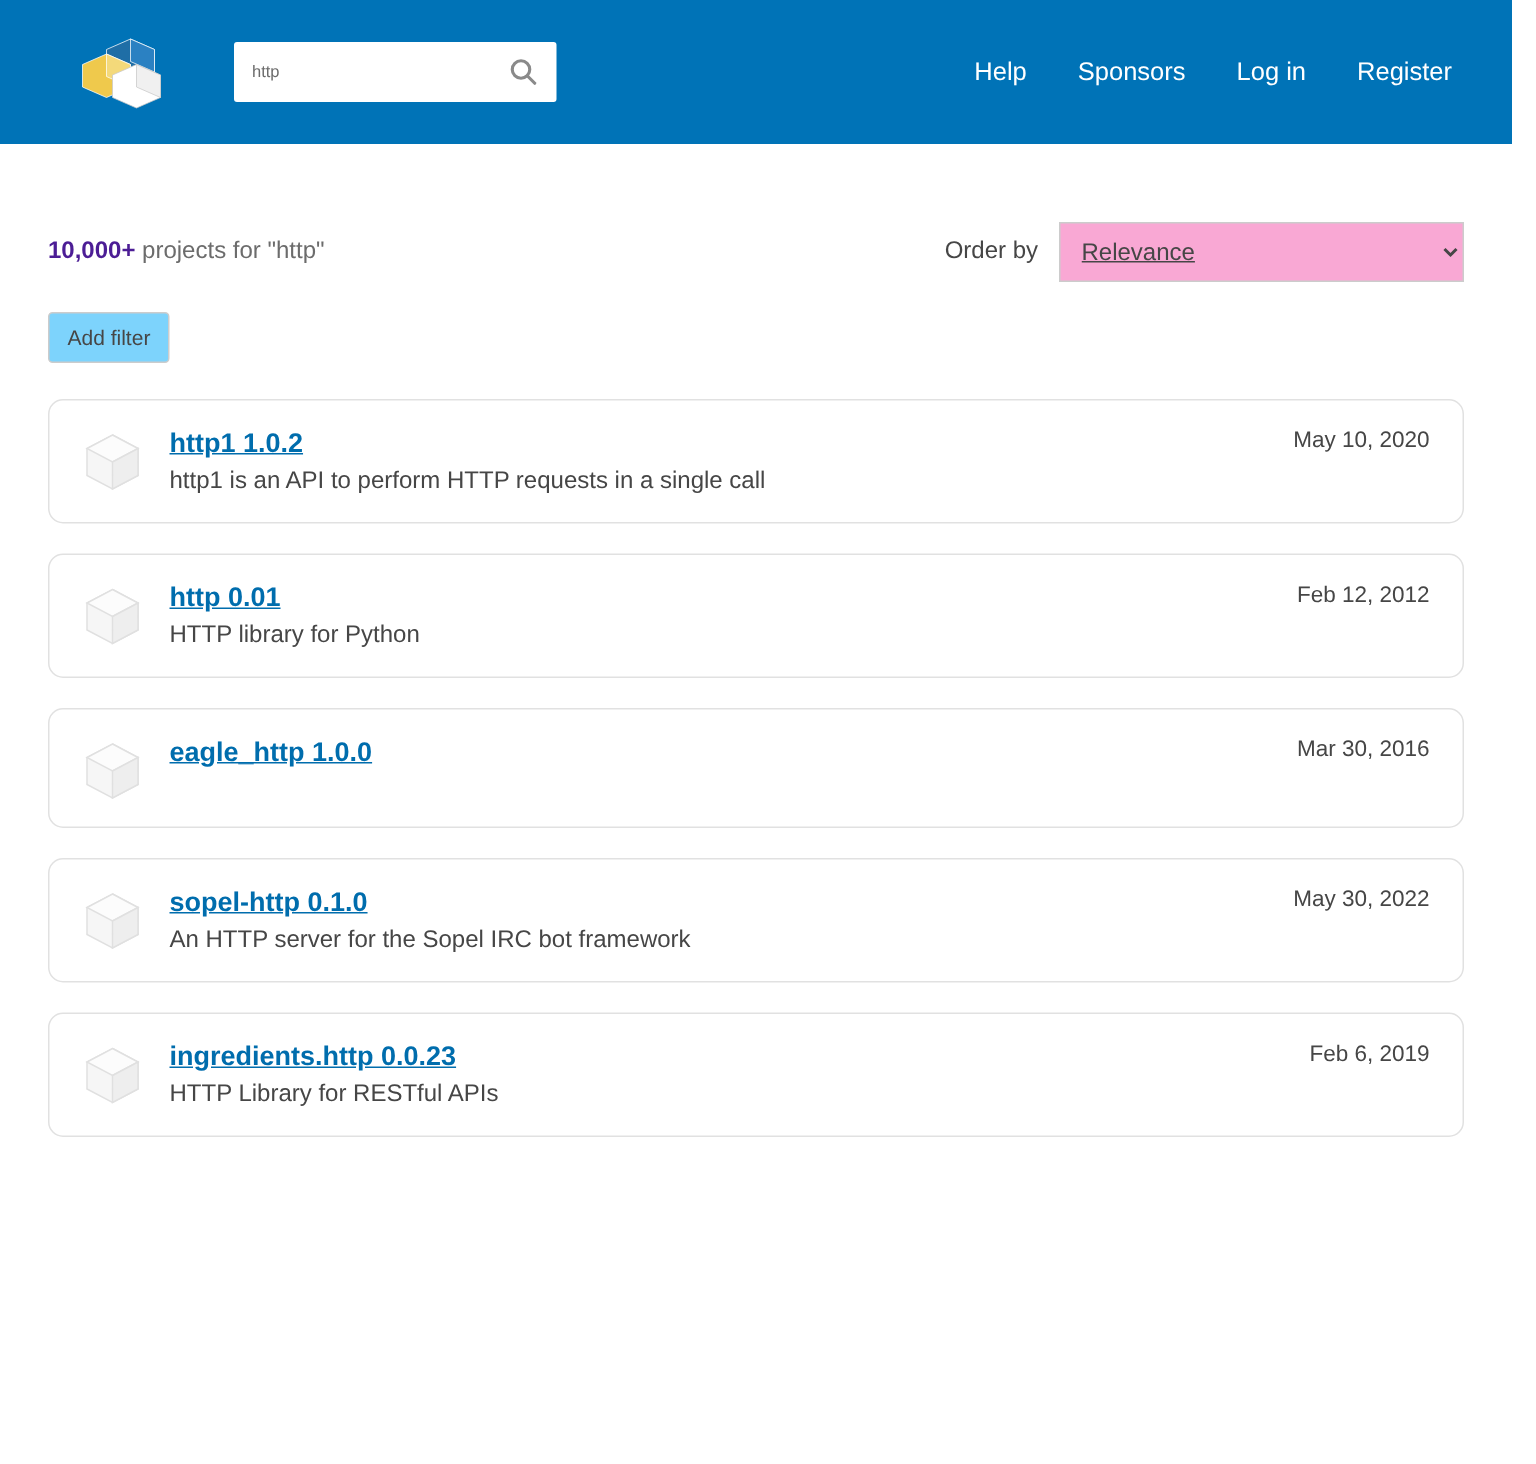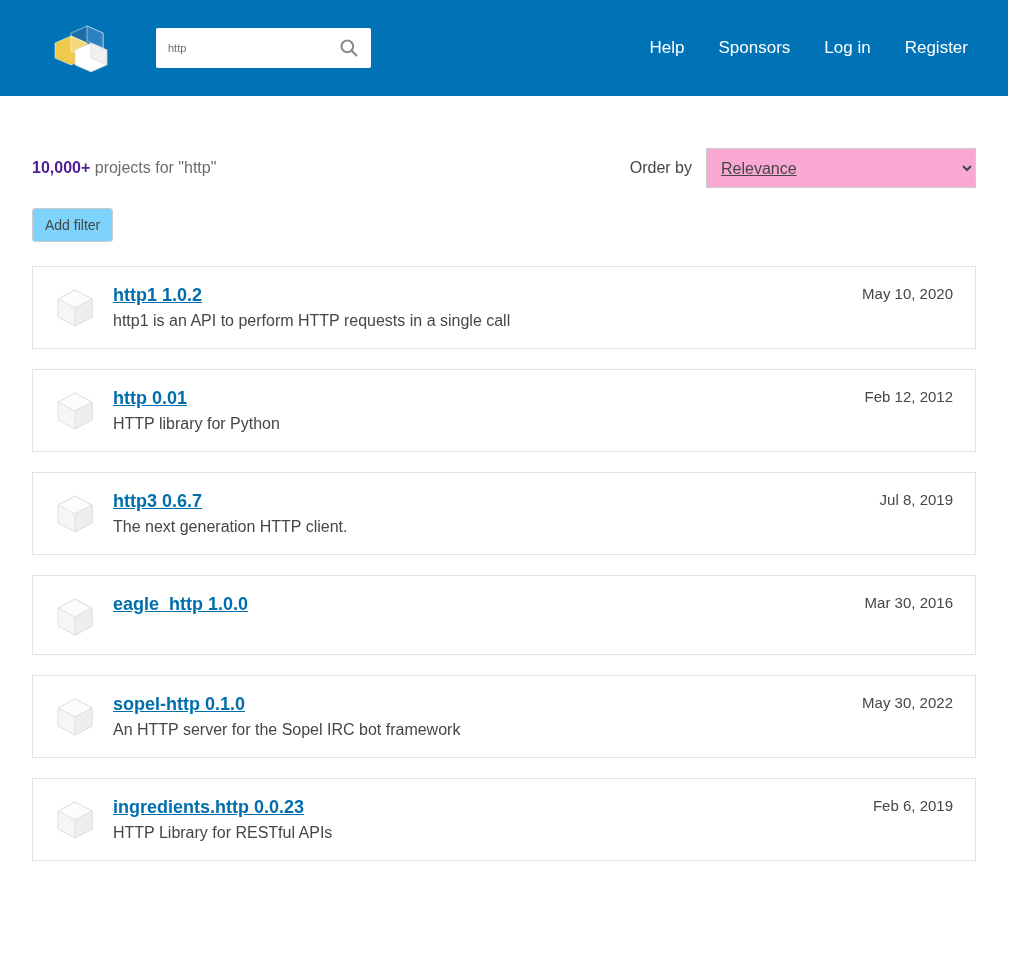--- a/index.html
+++ b/index.html
@@ -15,21 +15,21 @@
 .nav a { color: #fff; text-decoration: none; font-size: 17px; }
 .main { padding: 24px 32px; }
 .results-head { display: flex; align-items: center; justify-content: space-between; margin-top: 28px; margin-bottom: 20px; }
 .results-count { font-size: 16px; color: #6c6c6c; }
 .results-count strong { color: #4c1d95; font-weight: 700; }
 .order-wrap { display: flex; align-items: center; gap: 14px; }
 .order-label { font-size: 16px; color: #464646; }
 .order-select { width: 270px; height: 40px; font-size: 16px; padding: 0 10px; border: 1px solid #ccc; background: #f9a8d4; color: #464646; text-decoration: underline; }
 .add-filter { display: inline-block; border: 1px solid #ccc; background: #7dd3fc; padding: 8px 12px; font-size: 14px; color: #464646; cursor: pointer; border-radius: 3px; margin-bottom: 24px; }
 .results-list { display: flex; flex-direction: column; gap: 20px; }
-.result-card { border: 1px solid #e1e1e1; border-radius: 0; padding: 18px 22px; display: flex; align-items: flex-start; gap: 18px; position: relative; }
+.result-card { border: 1px solid #e1e1e1; border-radius: 10px; padding: 18px 22px; display: flex; align-items: flex-start; gap: 18px; position: relative; }
 .pkg-icon { width: 40px; height: 40px; flex-shrink: 0; margin-top: 2px; }
 .result-main { flex: 1; }
 .result-title { color: #006dad; font-size: 18px; font-weight: 700; margin-bottom: 6px; display: inline-block; }
 .result-desc { font-size: 16px; color: #464646; }
 .result-date { font-size: 15px; color: #464646; position: absolute; right: 22px; top: 18px; white-space: nowrap; }
 ::-webkit-scrollbar { width: 16px; }
 ::-webkit-scrollbar-track { background: #f0f0f0; }
 ::-webkit-scrollbar-thumb { background: #c1c1c1; border-radius: 8px; border: 3px solid #f0f0f0; }
 </style>
 </head>
@@ -106,32 +106,20 @@
      </div>
      <div class="result-date">Feb 12, 2012</div>
         </li>
         <li class="result-card">
           <svg class="pkg-icon" viewBox="0 0 40 40">
   <polygon points="20,3 37,12 37,30 20,39 3,30 3,12" fill="#f6f6f6" stroke="#e0e0e0" stroke-width="1"></polygon>
   <polygon points="20,3 37,12 20,21 3,12" fill="#fcfcfc" stroke="#e0e0e0" stroke-width="1"></polygon>
   <polygon points="20,21 37,12 37,30 20,39" fill="#eeeeee" stroke="#e0e0e0" stroke-width="1"></polygon>
 </svg>
           <div class="result-main">
-       <a href="#" class="result-title">http3 0.6.7</a>
-       <div class="result-desc">The next generation HTTP client.</div>
-     </div>
-     <div class="result-date">Jul 8, 2019</div>
-        </li>
-        <li class="result-card">
-          <svg class="pkg-icon" viewBox="0 0 40 40">
-  <polygon points="20,3 37,12 37,30 20,39 3,30 3,12" fill="#f6f6f6" stroke="#e0e0e0" stroke-width="1"></polygon>
-  <polygon points="20,3 37,12 20,21 3,12" fill="#fcfcfc" stroke="#e0e0e0" stroke-width="1"></polygon>
-  <polygon points="20,21 37,12 37,30 20,39" fill="#eeeeee" stroke="#e0e0e0" stroke-width="1"></polygon>
-</svg>
-          <div class="result-main">
        <a href="#" class="result-title">eagle_http 1.0.0</a>
        <div class="result-desc"></div>
      </div>
      <div class="result-date">Mar 30, 2016</div>
         </li>
         <li class="result-card">
           <svg class="pkg-icon" viewBox="0 0 40 40">
   <polygon points="20,3 37,12 37,30 20,39 3,30 3,12" fill="#f6f6f6" stroke="#e0e0e0" stroke-width="1"></polygon>
   <polygon points="20,3 37,12 20,21 3,12" fill="#fcfcfc" stroke="#e0e0e0" stroke-width="1"></polygon>
   <polygon points="20,21 37,12 37,30 20,39" fill="#eeeeee" stroke="#e0e0e0" stroke-width="1"></polygon>

